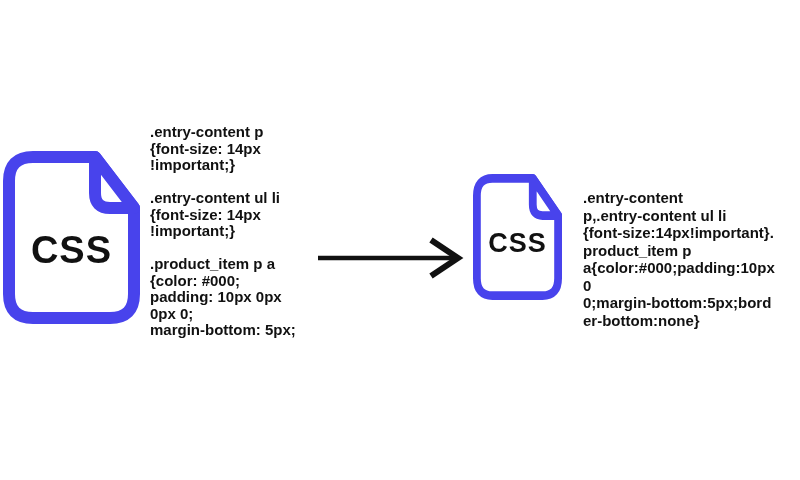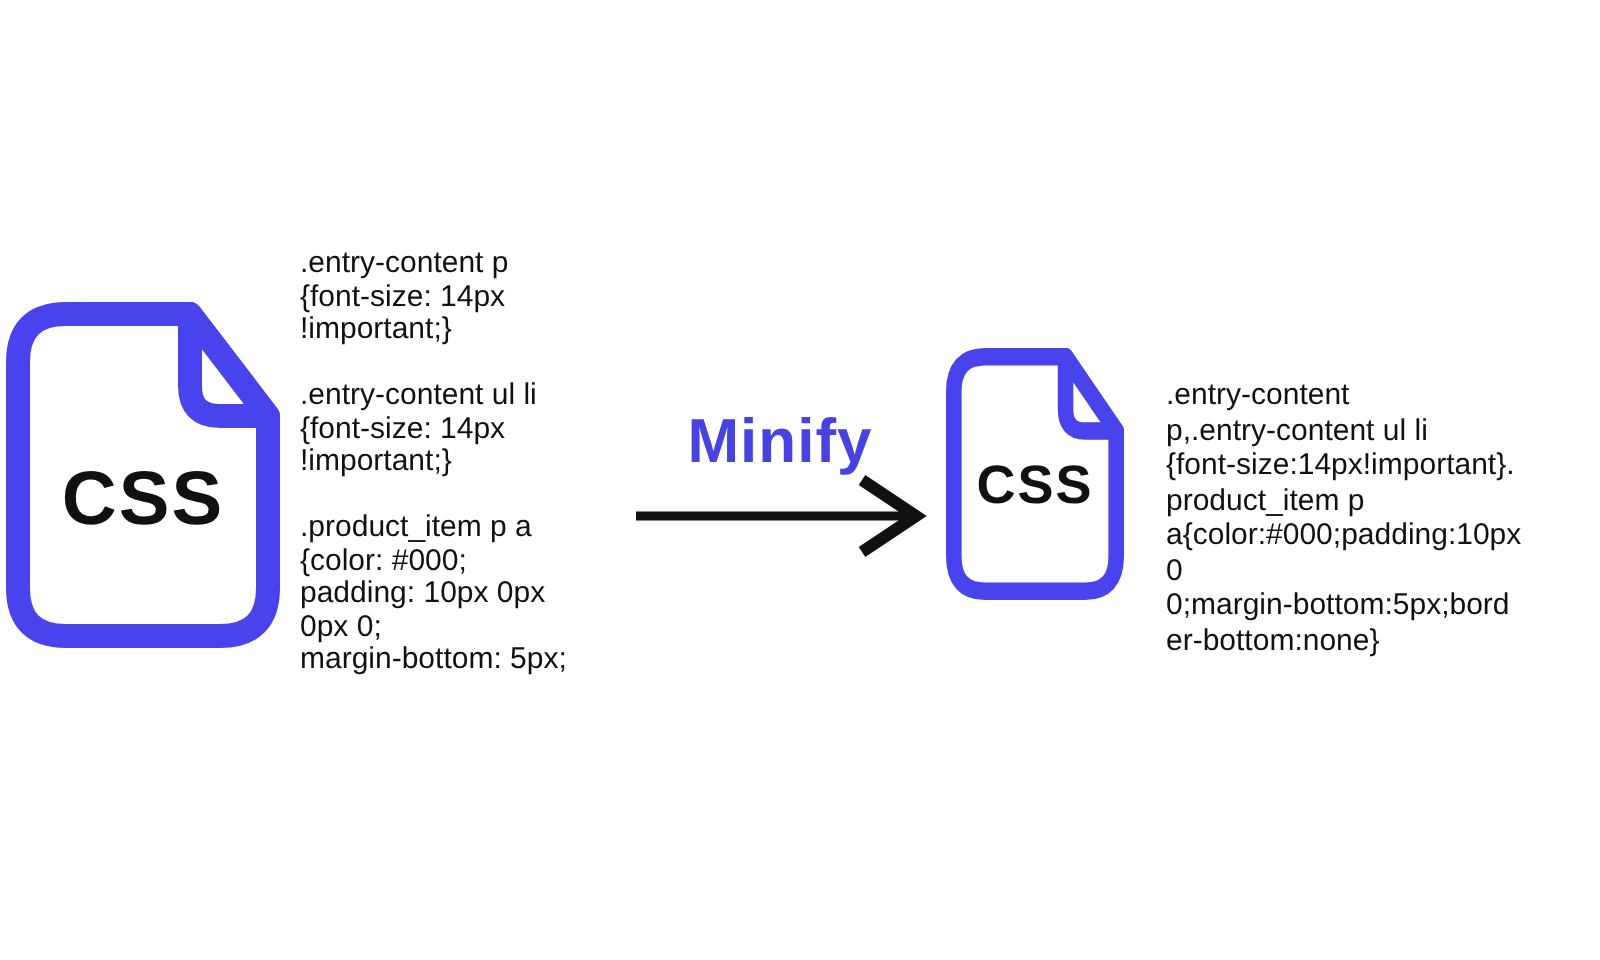--- a/index.html
+++ b/index.html
@@ -52,21 +52,21 @@
     height: 126px;
   }
   .icon-right .file-label {
     top: 55%;
     font-size: 27px;
   }
   .code-block {
     position: absolute;
     white-space: pre-line;
     color: #111111;
-    font-weight: 400;
+    font-weight: 700;
     font-size: 15px;
   }
   .code-left {
     left: 150px;
     top: 124px;
     width: 215px;
     line-height: 16.5px;
   }
   .code-right {
     left: 583px;
@@ -114,21 +114,20 @@
 .entry-content ul li
 {font-size: 14px
 !important;}
 
 .product_item p a
 {color: #000;
 padding: 10px 0px
 0px 0;
 margin-bottom: 5px;</div>
 
-  <div class="minify-label">Minify</div>
 
   <svg class="arrow" viewBox="0 0 150 46">
     <line x1="3" y1="23" x2="138" y2="23" stroke="#111111" stroke-width="4.5"></line>
     <polyline points="116,5 143,23 116,41" fill="none" stroke="#111111" stroke-width="6" stroke-linejoin="miter"></polyline>
   </svg>
 
   <div class="file-icon icon-right">
     <svg viewBox="0 0 137 173" preserveAspectRatio="none">
       <path d="M 30 6 H 92 L 131 57 V 143 Q 131 167 107 167 H 30 Q 6 167 6 143 V 30 Q 6 6 30 6 Z" fill="#ffffff" stroke="#4843EC" stroke-width="12" stroke-linejoin="round"></path>
       <path d="M 92 6 L 131 57 H 107 Q 92 57 92 42 Z" fill="#ffffff" stroke="#4843EC" stroke-width="12" stroke-linejoin="round"></path>

